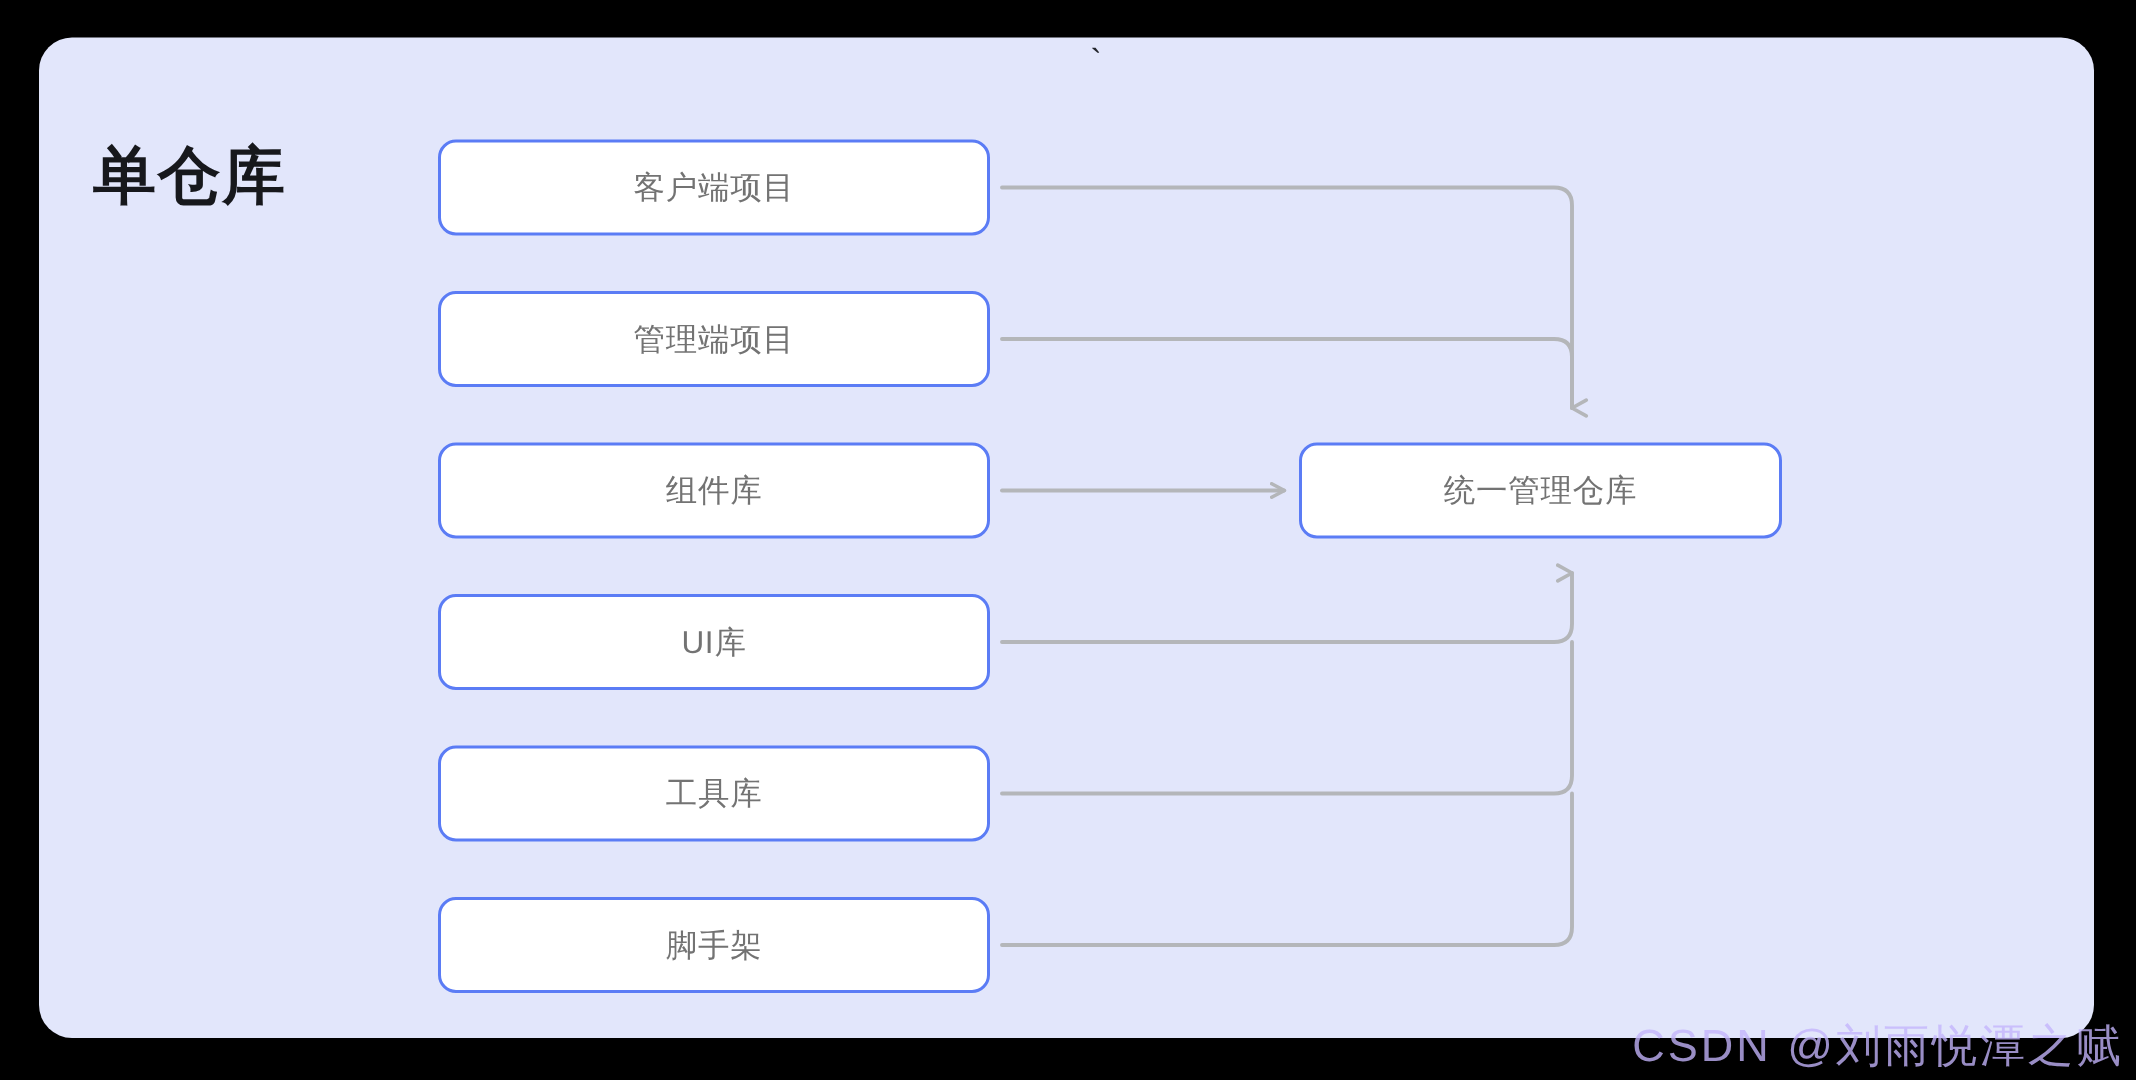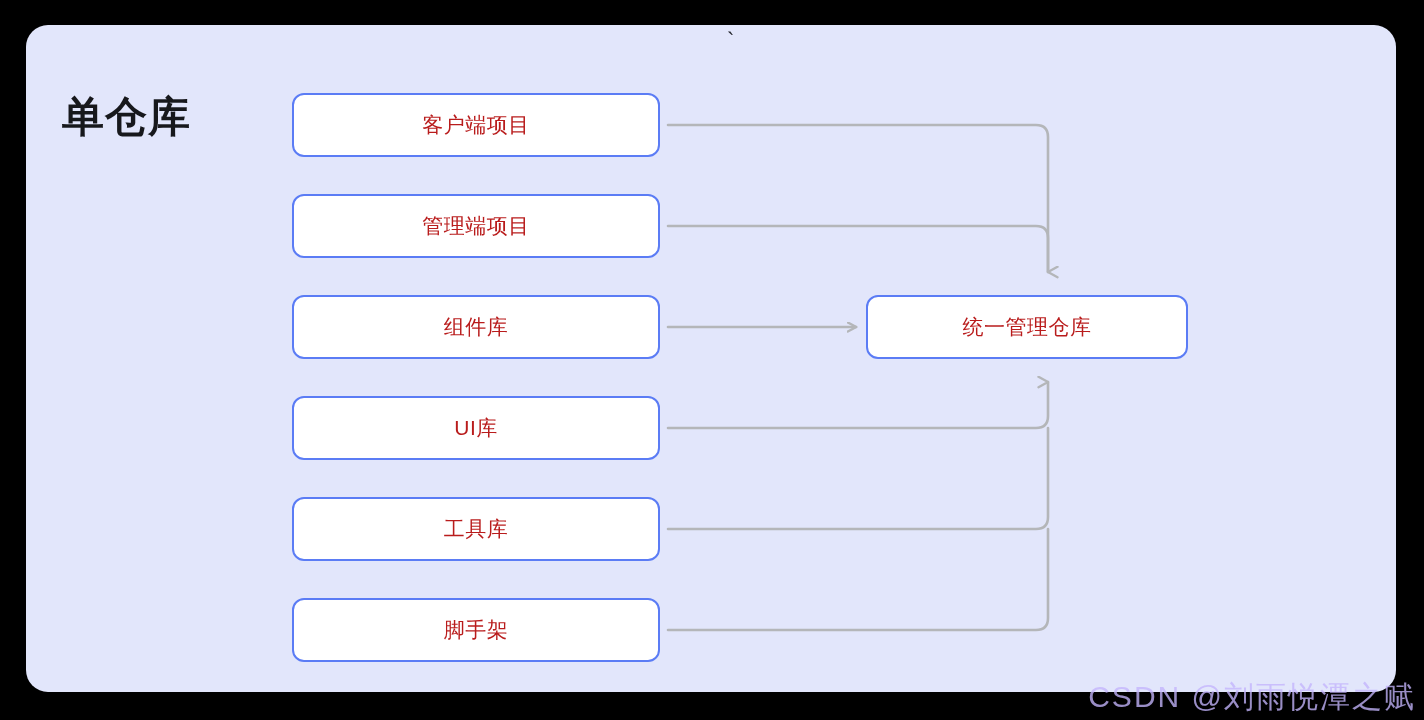--- a/index.html
+++ b/index.html
@@ -53,21 +53,21 @@
   
   .node {
     position:absolute;
     background:#ffffff;
     border:2.5px solid #5b7cf5;
     border-radius:12px;
     display:flex;
     align-items:center;
     justify-content:center;
     font-size:21px;
-    color:#b91c1c;
+    color:#737373;
     letter-spacing:0.5px;
     white-space:nowrap;
   }
   .node-left  { left:292px; width:368px; height:64px; }
   .node-right { left:866px; width:322px; height:64px; }
 
   
   #watermark {
     position:absolute;
     right:8px; bottom:2px;

